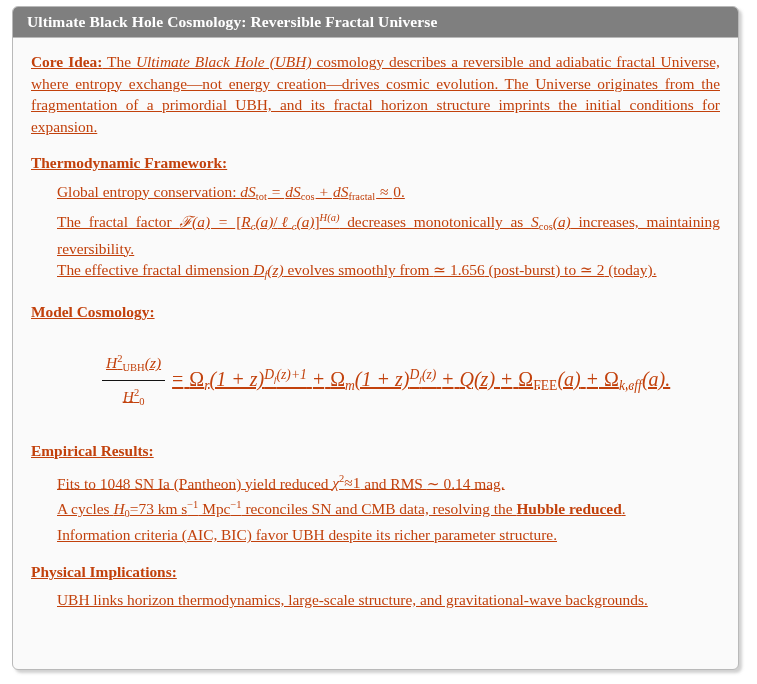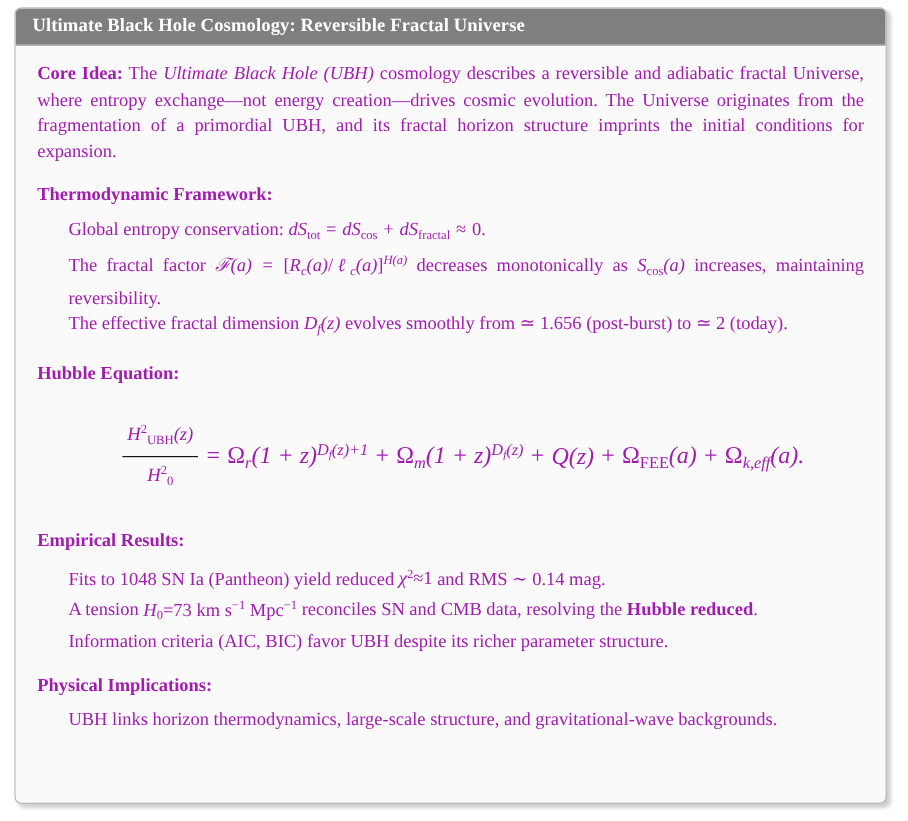--- a/index.html
+++ b/index.html
@@ -51,23 +51,24 @@
     font-weight: bold;
     font-size: 15.5px;
     letter-spacing: 0.1px;
     line-height: 1;
   }
 
   
   .tcb-body {
     padding: 13px 18px 10px 18px;
     box-sizing: border-box;
-    color: #a21caf;
+    color: #c2410c;
     font-size: 15.4px;
     line-height: 21.5px;
+    text-decoration: underline;
   }
 
   p.para {
     margin: 0;
     text-align: justify;
     text-justify: inter-word;
   }
 
   .sec-head {
     font-weight: bold;
@@ -183,21 +184,21 @@
         </p>
 
         <p class="line wrap">
           <span>The effective fractal dimension </span><span class="nb"><span class="m">D</span><span class="sub it">f</span><span class="m">(z)</span></span><span> evolves smoothly from </span><span class="nb">≃ 1.656</span><span> (post-burst) to </span><span class="nb">≃ 2</span><span> (today).</span>
         </p>
 
       </div>
 
       <div class="gap-lg"></div>
 
-      <p class="sec-head">Hubble Equation:</p>
+      <p class="sec-head">Model Cosmology:</p>
       <div class="gap-md"></div>
 
       <div class="eq-wrap">
         <div class="eq">
 
           <span class="frac">
             <span class="num"><span class="m">H</span><span class="sup">2</span><span class="sub">UBH</span><span class="m">(z)</span></span>
             <span class="bar"></span>
             <span class="den"><span class="m">H</span><span class="sup">2</span><span class="sub">0</span></span>
           </span>
@@ -223,21 +224,21 @@
       <p class="sec-head">Empirical Results:</p>
       <div class="gap-sm"></div>
 
       <div class="indent-block">
 
         <p class="line">
           <span>Fits to 1048 SN Ia (Pantheon) yield reduced </span><span class="nb"><span class="m">χ</span><span class="sup">2</span><span class="mu">≈1</span></span><span> and RMS </span><span class="nb">∼ 0.14</span><span class="nb"> mag.</span>
         </p>
 
         <p class="line">
-          <span>A tension </span><span class="nb"><span class="m">H</span><span class="sub">0</span><span class="mu">=73 km s</span><span class="sup">−1</span><span class="mu"> Mpc</span><span class="sup">−1</span></span><span> reconciles SN and CMB data, resolving the </span><span class="bold">Hubble reduced</span><span>.</span>
+          <span>A cycles </span><span class="nb"><span class="m">H</span><span class="sub">0</span><span class="mu">=73 km s</span><span class="sup">−1</span><span class="mu"> Mpc</span><span class="sup">−1</span></span><span> reconciles SN and CMB data, resolving the </span><span class="bold">Hubble reduced</span><span>.</span>
         </p>
 
         <p class="line">Information criteria (AIC, BIC) favor UBH despite its richer parameter structure.</p>
 
       </div>
 
       <div class="gap-lg"></div>
 
       <p class="sec-head">Physical Implications:</p>
       <div class="gap-sm"></div>

